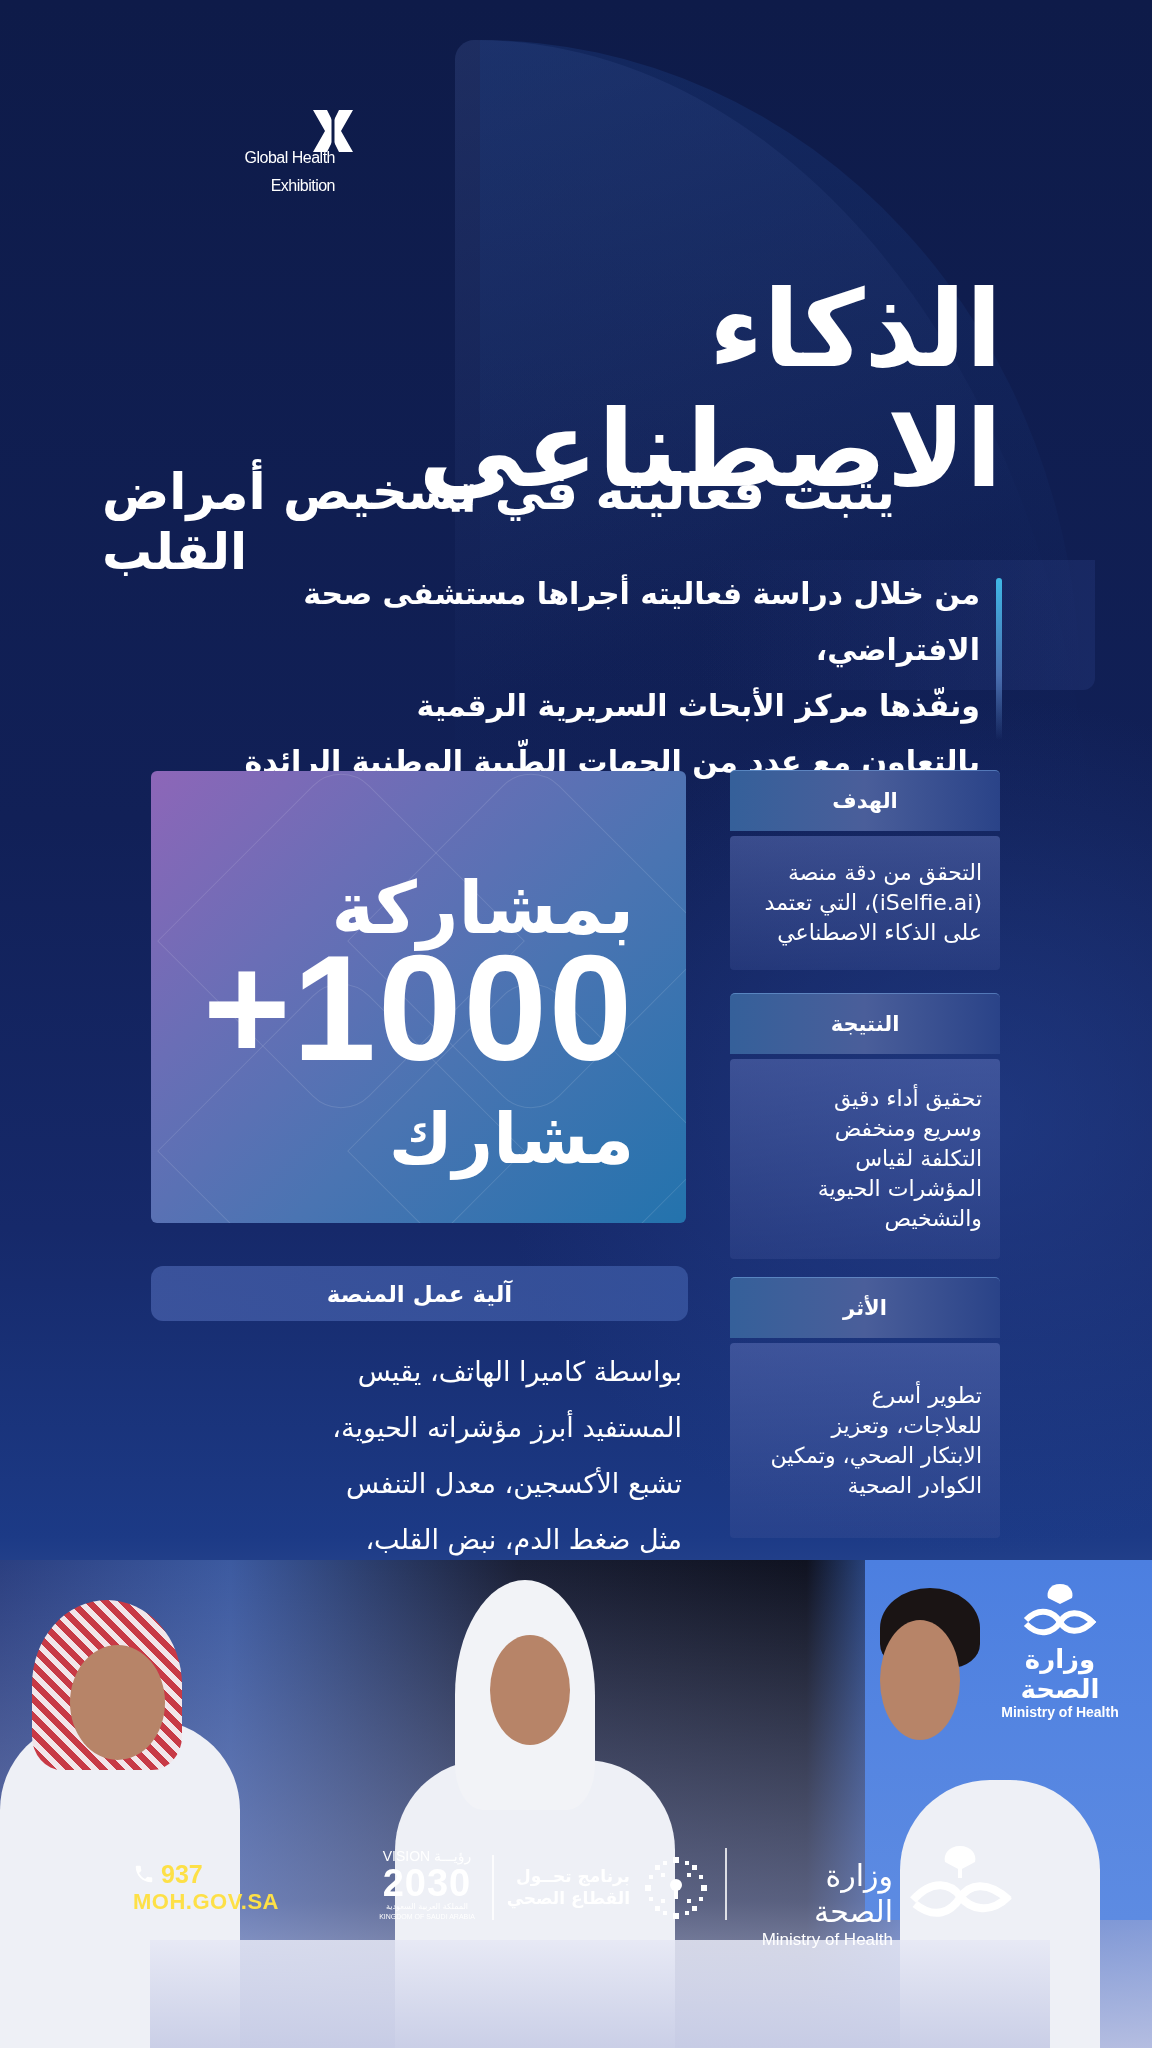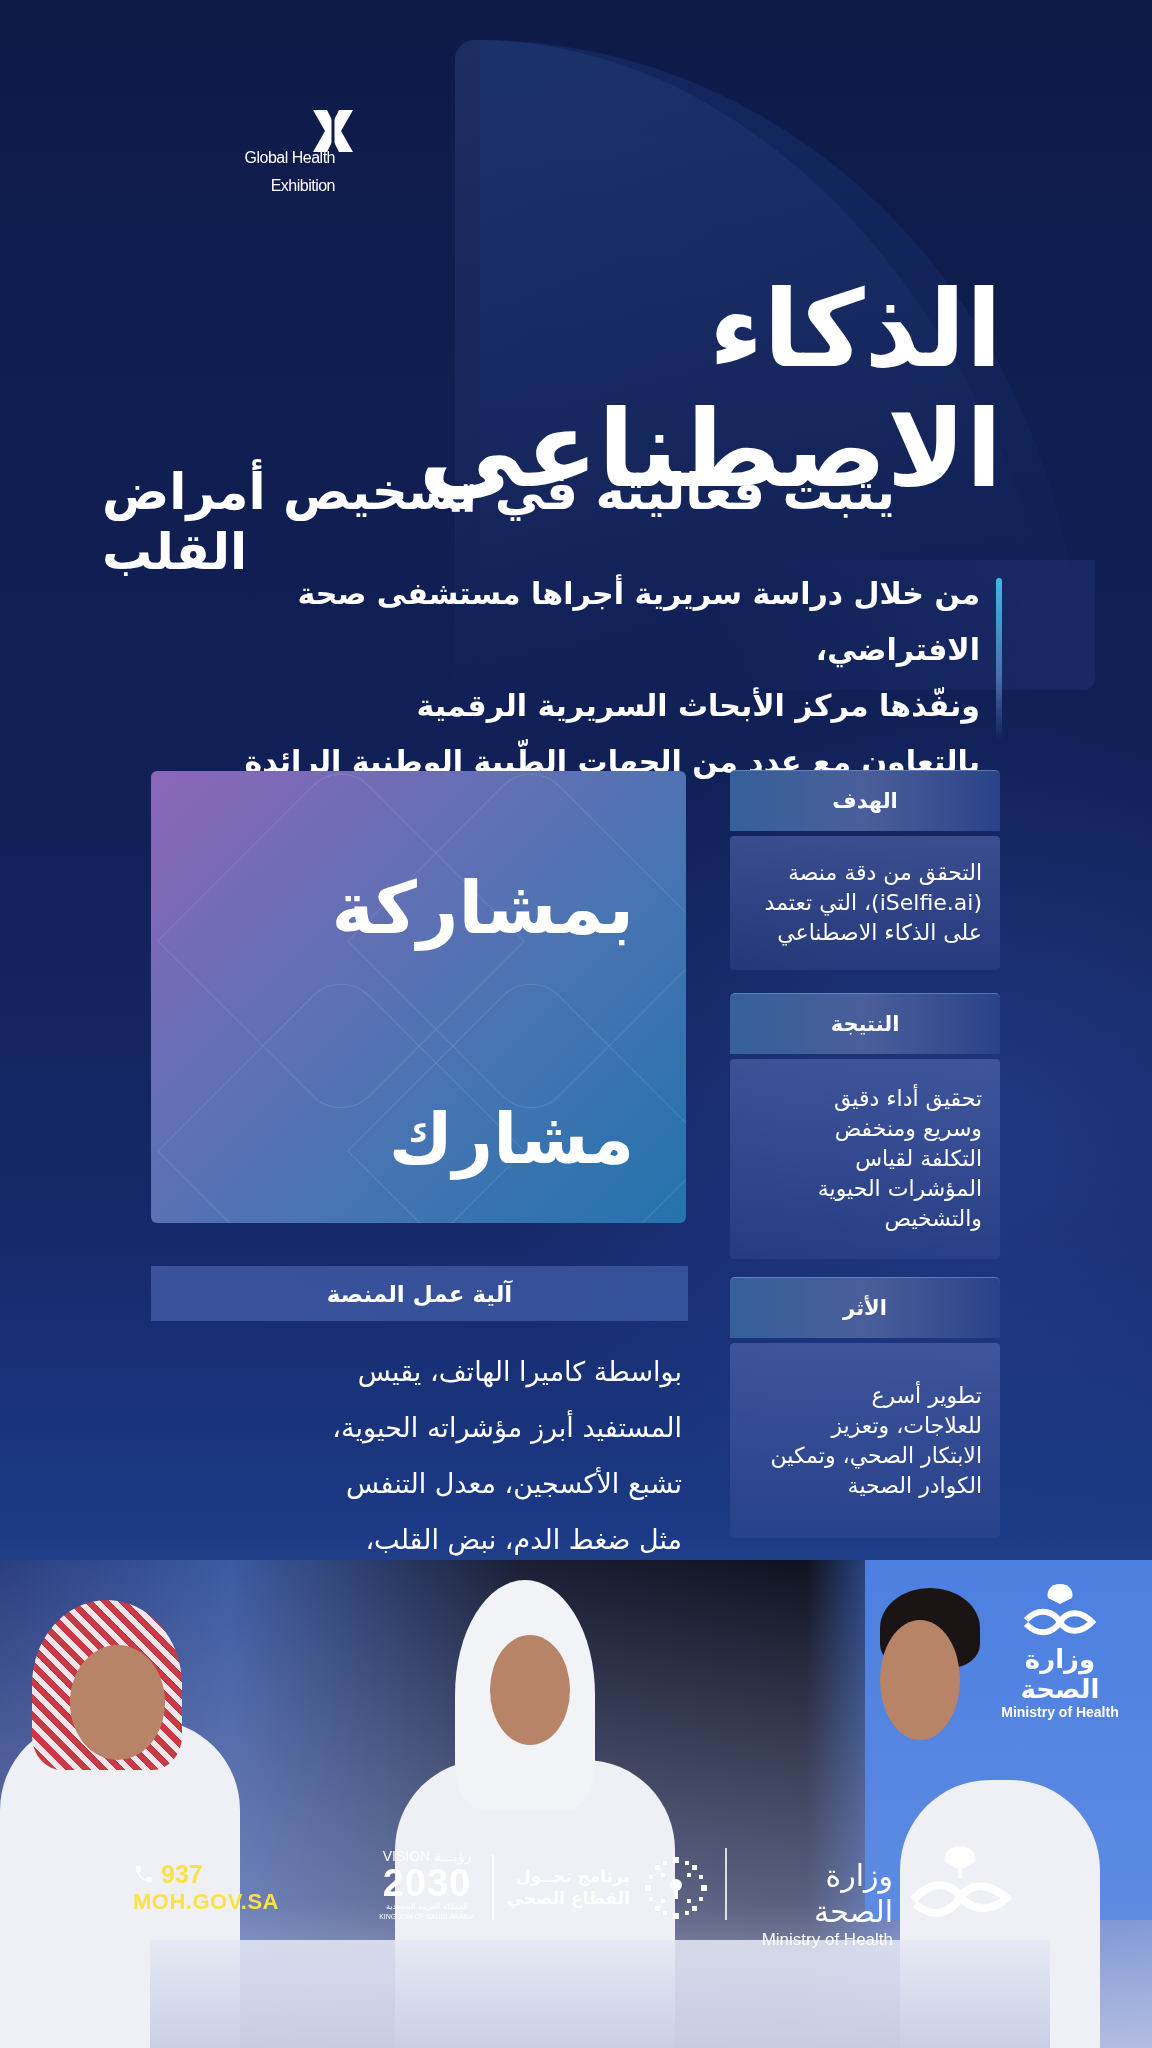--- a/index.html
+++ b/index.html
@@ -130,21 +130,21 @@
   .card-goal { top: 770px; }
   .card-goal .side-body { height: 134px; }
   .card-result { top: 993px; }
   .card-result .side-body { height: 200px; }
   .card-impact { top: 1277px; }
   .card-impact .side-body { height: 195px; }
 
   
   .mech-head {
     position: absolute; left: 151px; top: 1266px; width: 537px; height: 55px;
-    border-radius: 0;
+    border-radius: 12px;
     background: linear-gradient(90deg, rgba(70,95,170,0.75), rgba(60,90,165,0.75));
     display: flex; align-items: center; justify-content: center;
     direction: rtl;
     font-family: "DejaVu Sans", sans-serif; font-weight: bold;
     font-size: 23px; color: #fff;
   }
   .mech-body {
     position: absolute; right: 470px; top: 1344px; width: 540px;
     direction: rtl; text-align: right;
     font-family: "DejaVu Sans", sans-serif;
@@ -223,31 +223,32 @@
     <div>Exhibition</div>
   </div>
 </div>
 
 <div class="headline">الذكاء الاصطناعي</div>
 <div class="subheadline">يثبت فعاليته في تشخيص أمراض القلب</div>
 
 <div class="intro-panel"></div>
 <div class="intro-bar"></div>
 <div class="intro">
-  <div>من خلال دراسة سريرية أجراها مستشفى صحة الافتراضي،</div>
+  <div>من خلال دراسة فعاليته أجراها مستشفى صحة الافتراضي،</div>
   <div>ونفّذها مركز الأبحاث السريرية الرقمية</div>
   <div>بالتعاون مع عدد من الجهات الطّبية الوطنية الرائدة</div>
 </div>
 
 <div class="stat-card">
   <div class="stat-deco" style="left:60px; top:40px;"></div>
   <div class="stat-deco" style="left:250px; top:40px;"></div>
   <div class="stat-deco" style="left:60px; top:250px;"></div>
   <div class="stat-deco" style="left:250px; top:250px;"></div>
   <div class="stat-line">بمشاركة</div>
+  <div class="stat-number">+1000</div>
   <div class="stat-line-2">مشارك</div>
 </div>
 
 <div class="side-card card-goal">
   <div class="side-head">الهدف</div>
   <div class="side-body">
     <span>التحقق من دقة منصة</span>
     <span>(iSelfie.ai)، التي تعتمد</span>
     <span>على الذكاء الاصطناعي</span>
   </div>

